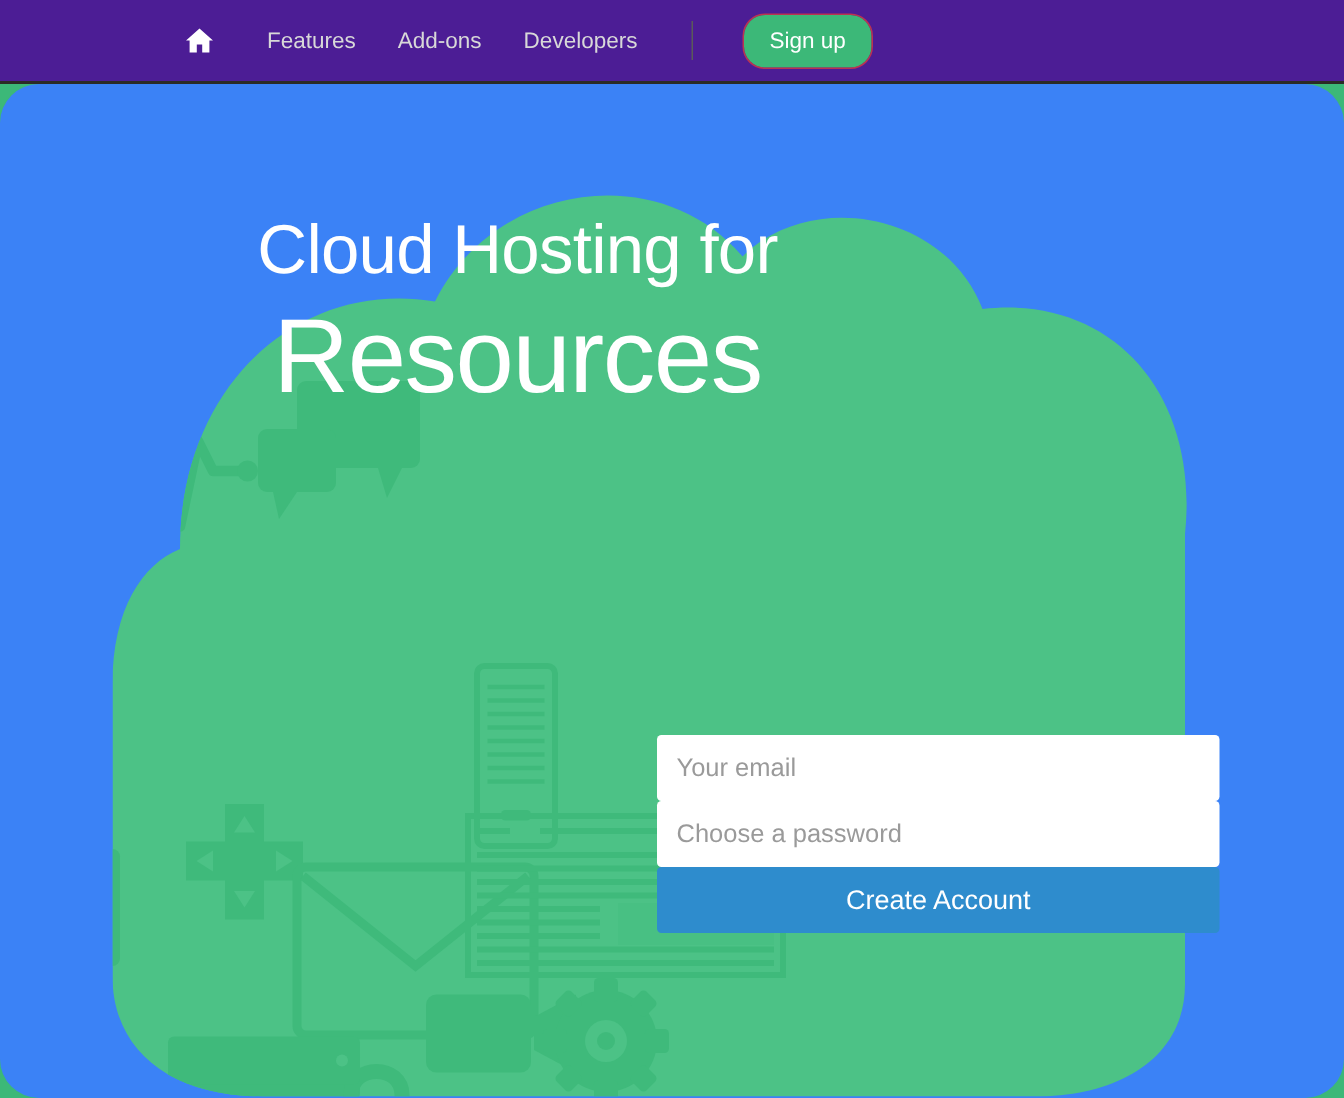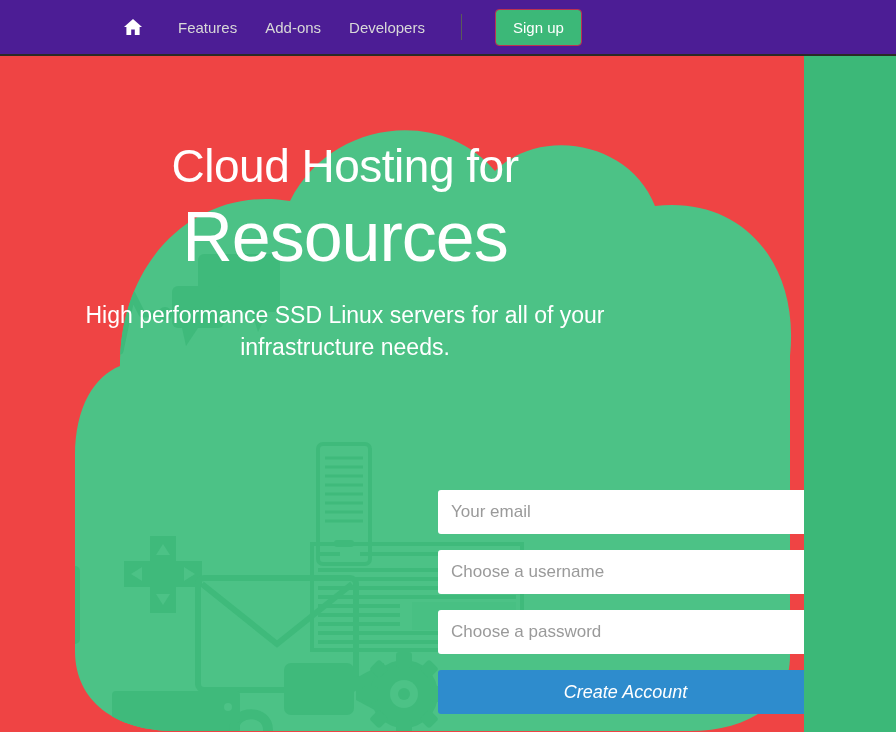--- a/index.html
+++ b/index.html
@@ -87,33 +87,34 @@
   }
 
   .signup-btn {
     margin-left: 16px;
     background: #3cb878;
     color: #ffffff;
     font-size: 15px;
     line-height: 1;
     padding: 10px 17px;
     border: none;
-    border-radius: 3px;
+    border-radius: 14px;
     cursor: pointer;
     font-family: "Liberation Sans", sans-serif;
     outline: 1px solid rgba(224,59,59,0.75);
   }
 
   
   .hero {
     position: relative;
-    width: 804px;
+    width: 896px;
     height: 676px;
-    background: #ef4444;
+    background: #3b82f6;
     overflow: hidden;
+    border-radius: 26px;
   }
 
   
   .cloud-wrap {
     position: absolute;
     left: 0;
     top: 10px;
     width: 896px;
     height: 670px;
     pointer-events: none;
@@ -177,37 +178,35 @@
     display: block;
     width: 375px;
     height: 44px;
     background: #ffffff;
     border: none;
     border-radius: 3px;
     padding: 0 13px;
     font-size: 17px;
     color: #555555;
     font-family: "Liberation Sans", sans-serif;
-    margin-bottom: 16px;
     outline: none;
   }
   .form-field::placeholder { color: #9a9a9a; opacity: 1; }
 
   .create-btn {
     display: block;
     width: 375px;
     height: 44px;
     background: #2e8ccd;
     color: #ffffff;
     font-size: 18px;
     border: none;
     border-radius: 3px;
     cursor: pointer;
     font-family: "Liberation Sans", sans-serif;
-    font-style: italic;
   }
 
   
   .watermark {
     position: absolute;
     right: 8px;
     bottom: 6px;
     color: #1c1c1c;
     font-size: 30px;
     line-height: 1;
@@ -375,23 +374,21 @@
           <circle cx="228" cy="681" r="4"></circle>
           <circle cx="228" cy="721" r="4"></circle>
         </g>
       </g>
     </svg>
   </div>
 
   <div class="hero-text">
     <div class="hero-title-1">Cloud Hosting for</div>
     <div class="hero-title-2">Resources</div>
-    <div class="hero-sub">High performance SSD Linux servers for all of your infrastructure needs.</div>
   </div>
 
   <div class="signup-form">
     <input class="form-field" type="email" placeholder="Your email" style="">
-    <input class="form-field" type="text" placeholder="Choose a username" style="">
     <input class="form-field" type="password" placeholder="Choose a password" style="">
     <button class="create-btn">Create Account</button>
   </div>
 
 </div>
 
 </body></html>

